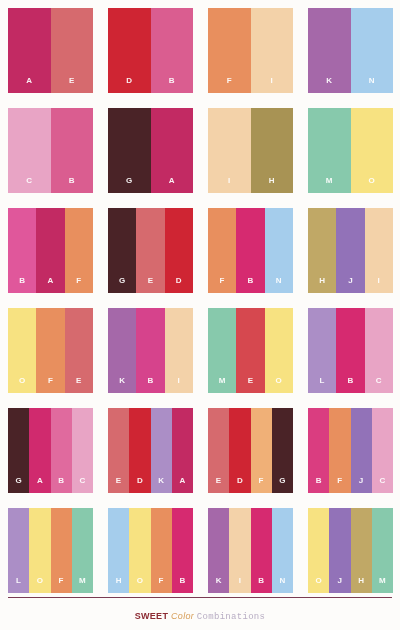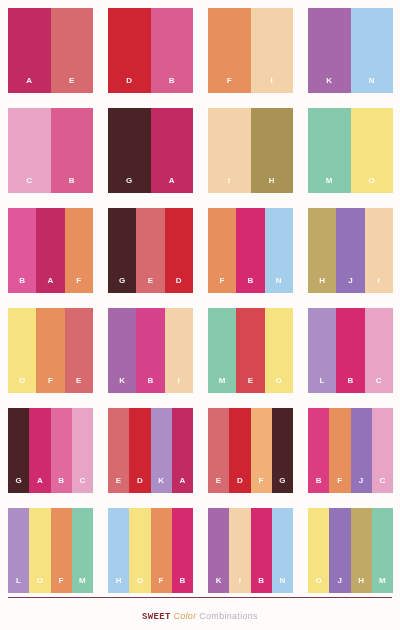--- a/index.html
+++ b/index.html
@@ -73,28 +73,28 @@
     margin-bottom: 13px;
   }
   .footer-text {
     font-size: 9px;
     letter-spacing: 0.3px;
     white-space: nowrap;
   }
   .ft-sweet {
     font-weight: bold;
     color: #8c2b33;
-    font-family: Liberation Mono, monospace;
   }
   .ft-color {
     color: #d8a05c;
     font-style: italic;
   }
   .ft-combinations {
     color: #b9aec4;
+    font-family: Liberation Mono, monospace;
   }
 </style>
 </head>
 <body>
 
 <div id="poster" style="background: rgb(253, 252, 250);">
 
   <div class="grid">
       <div class="swatch">
         <div class="stripe" style="background: rgb(194, 42, 99);">

